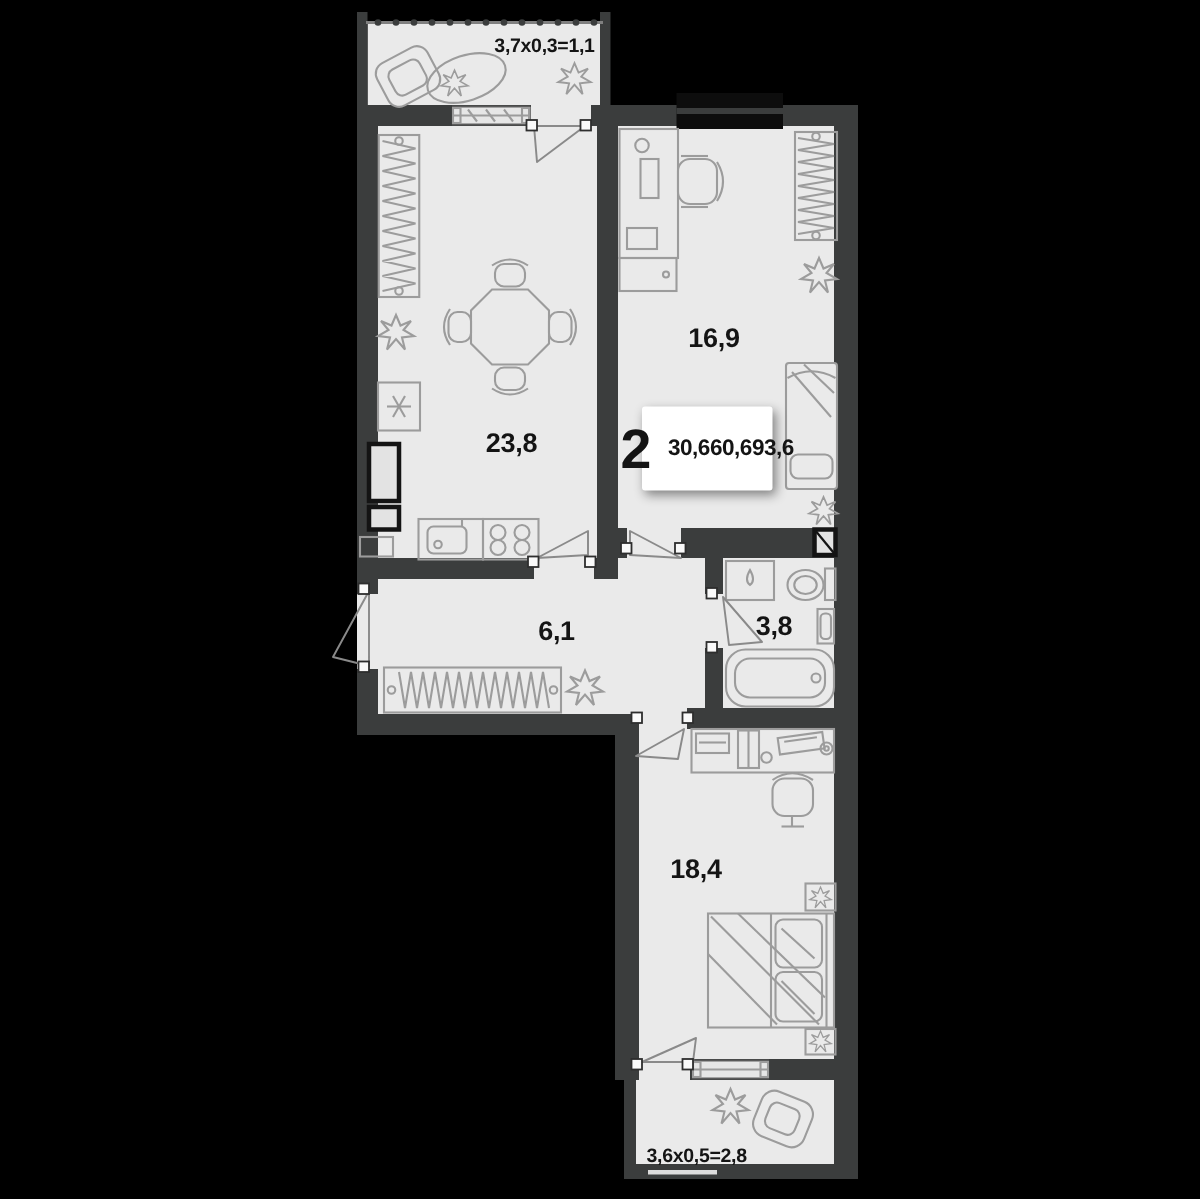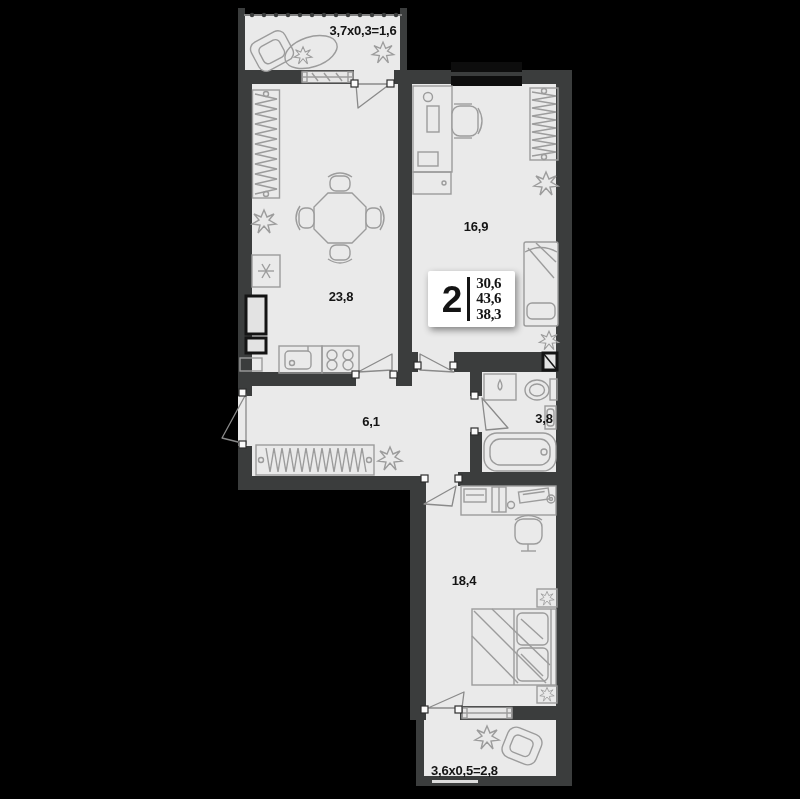--- a/index.html
+++ b/index.html
@@ -1,28 +1,28 @@
 <!DOCTYPE html>
 <html><head>
 <meta charset="utf-8">
 <style>
   html,body{margin:0;padding:0;background:#000;}
   .stage{position:relative;width:800px;height:799px;background:#000;overflow:hidden;
          font-family:"Liberation Sans",sans-serif;}
   .stage svg{position:absolute;left:0;top:0;}
   .lbl{position:absolute;transform:translate(-50%,-50%);color:#141414;font-weight:700;
-       font-size:13px;letter-spacing:-0.2px;white-space:nowrap;}
+       font-size:18px;letter-spacing:-0.2px;white-space:nowrap;}
   .lbl-sm{font-size:13px;}
   .lbl-left{transform:translate(0,-50%);}
   .infobox{position:absolute;left:428px;top:271px;width:87px;height:56px;background:#fff;
            border-radius:2px;box-shadow:2px 3px 7px rgba(0,0,0,.45);display:flex;
            align-items:center;justify-content:center;gap:6px;color:#141414;}
   .infobox .num{font-size:37px;font-weight:800;line-height:1;letter-spacing:-1px;}
   .infobox .vbar{width:3px;height:44px;background:#141414;}
-  .infobox .areas{display:flex;flex-direction:column;justify-content:center;font-family:Liberation Serif, serif;}
+  .infobox .areas{display:flex;flex-direction:row;justify-content:center;}
   .infobox .areas div{font-size:15px;font-weight:800;line-height:15.5px;letter-spacing:-0.3px;}
   .wall{fill:#3b3d3d;}
   .floor{fill:#eaeaea;}
   .f{fill:none;stroke:#9c9c9c;stroke-width:1.4;}
   .ff{fill:#eaeaea;stroke:#9c9c9c;stroke-width:1.4;}
   .leaf{fill:none;stroke:#8a8a8a;stroke-width:1.3;stroke-linejoin:round;}
   .hinge{fill:#fafafa;stroke:#2e2e2e;stroke-width:1.2;}
   .shaft{fill:#e3e3e3;stroke:#141414;stroke-width:3;}
   .win{fill:#e6e6e6;stroke:#5a5a5a;stroke-width:1.3;}
 </style>
@@ -307,30 +307,30 @@
         <rect class="hinge" x="471" y="428" width="7" height="7"></rect>
     <rect class="hinge" x="421" y="475" width="7" height="7"></rect>
         <rect class="hinge" x="455" y="475" width="7" height="7"></rect>
     <rect class="hinge" x="421" y="706" width="7" height="7"></rect>
         <rect class="hinge" x="455" y="706" width="7" height="7"></rect>
     <rect class="hinge" x="239" y="389" width="7" height="7"></rect>
         <rect class="hinge" x="239" y="441" width="7" height="7"></rect>
   </g>
 </svg>
 
-<div class="lbl lbl-sm" style="left:363px;top:30px">3,7x0,3=1,6</div>
+<div class="lbl lbl-sm" style="left:363px;top:30px">3,7x0,3=1,1</div>
 <div class="lbl" style="left:476px;top:226px">16,9</div>
 <div class="lbl" style="left:341px;top:296px">23,8</div>
 <div class="lbl" style="left:371px;top:421px">6,1</div>
-<div class="lbl" style="left:544px;top:418px">3,8</div>
+<div class="lbl" style="left:516px;top:418px">3,8</div>
 <div class="lbl" style="left:464px;top:580px">18,4</div>
 <div class="lbl lbl-sm lbl-left" style="left:431px;top:770px">3,6x0,5=2,8</div>
 
 <div class="infobox">
   <div class="num">2</div>
   <div class="vbar"></div>
   <div class="areas">
     <div>30,6</div>
-    <div>43,6</div>
-    <div>38,3</div>
+    <div>60,6</div>
+    <div>93,6</div>
   </div>
 </div>
 </div>
 
 </body></html>

